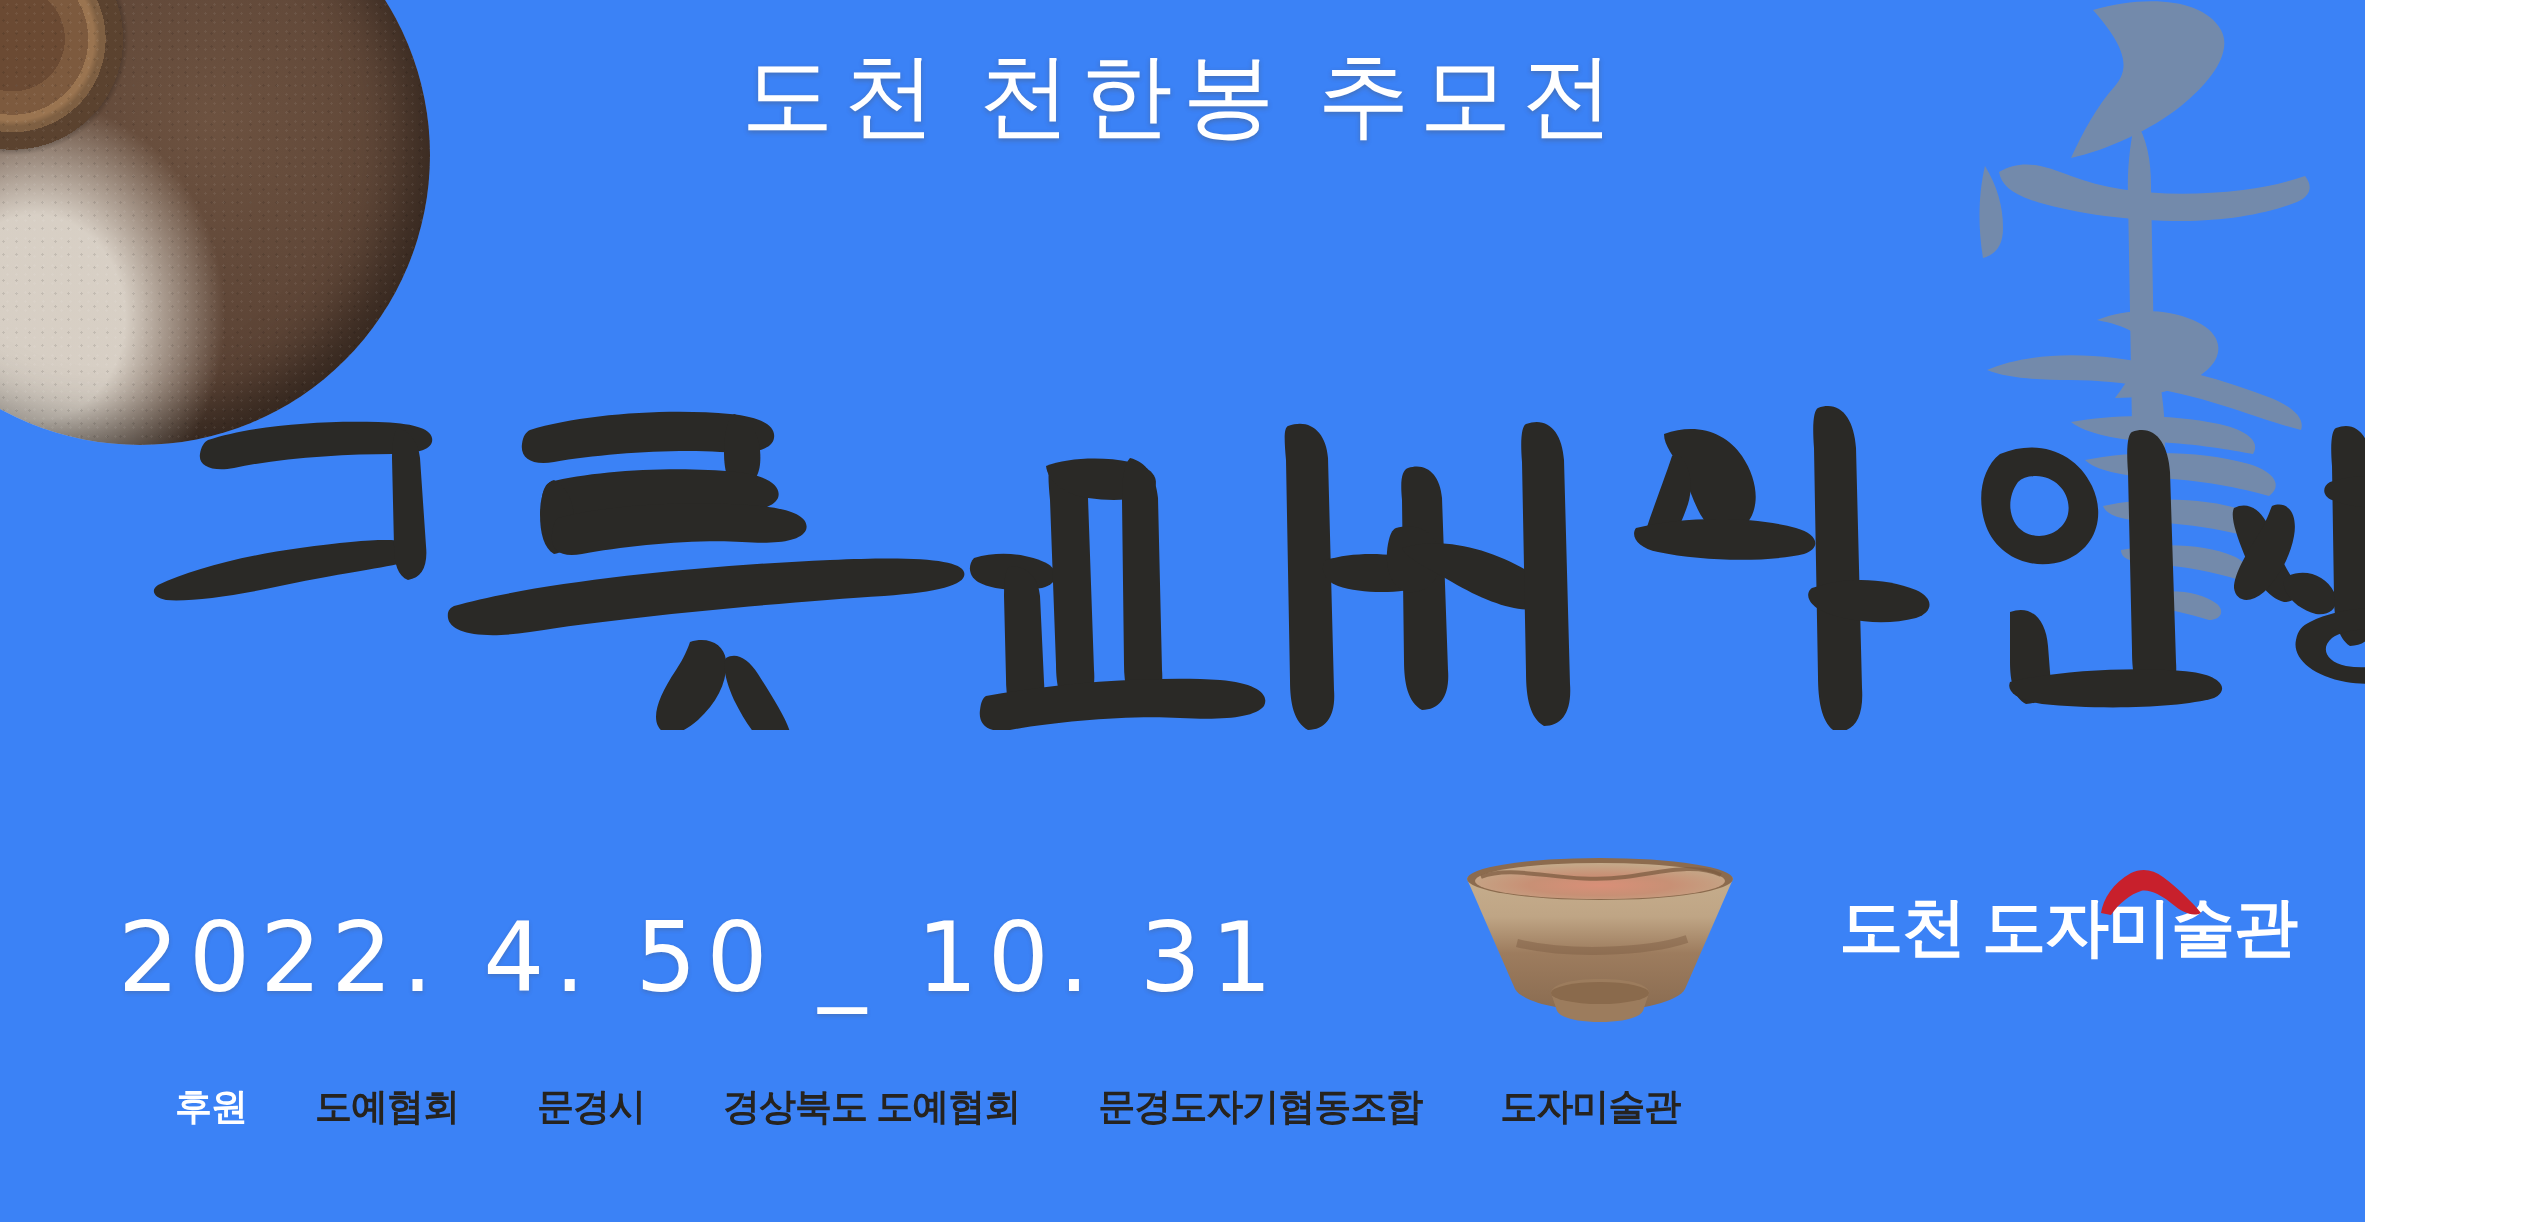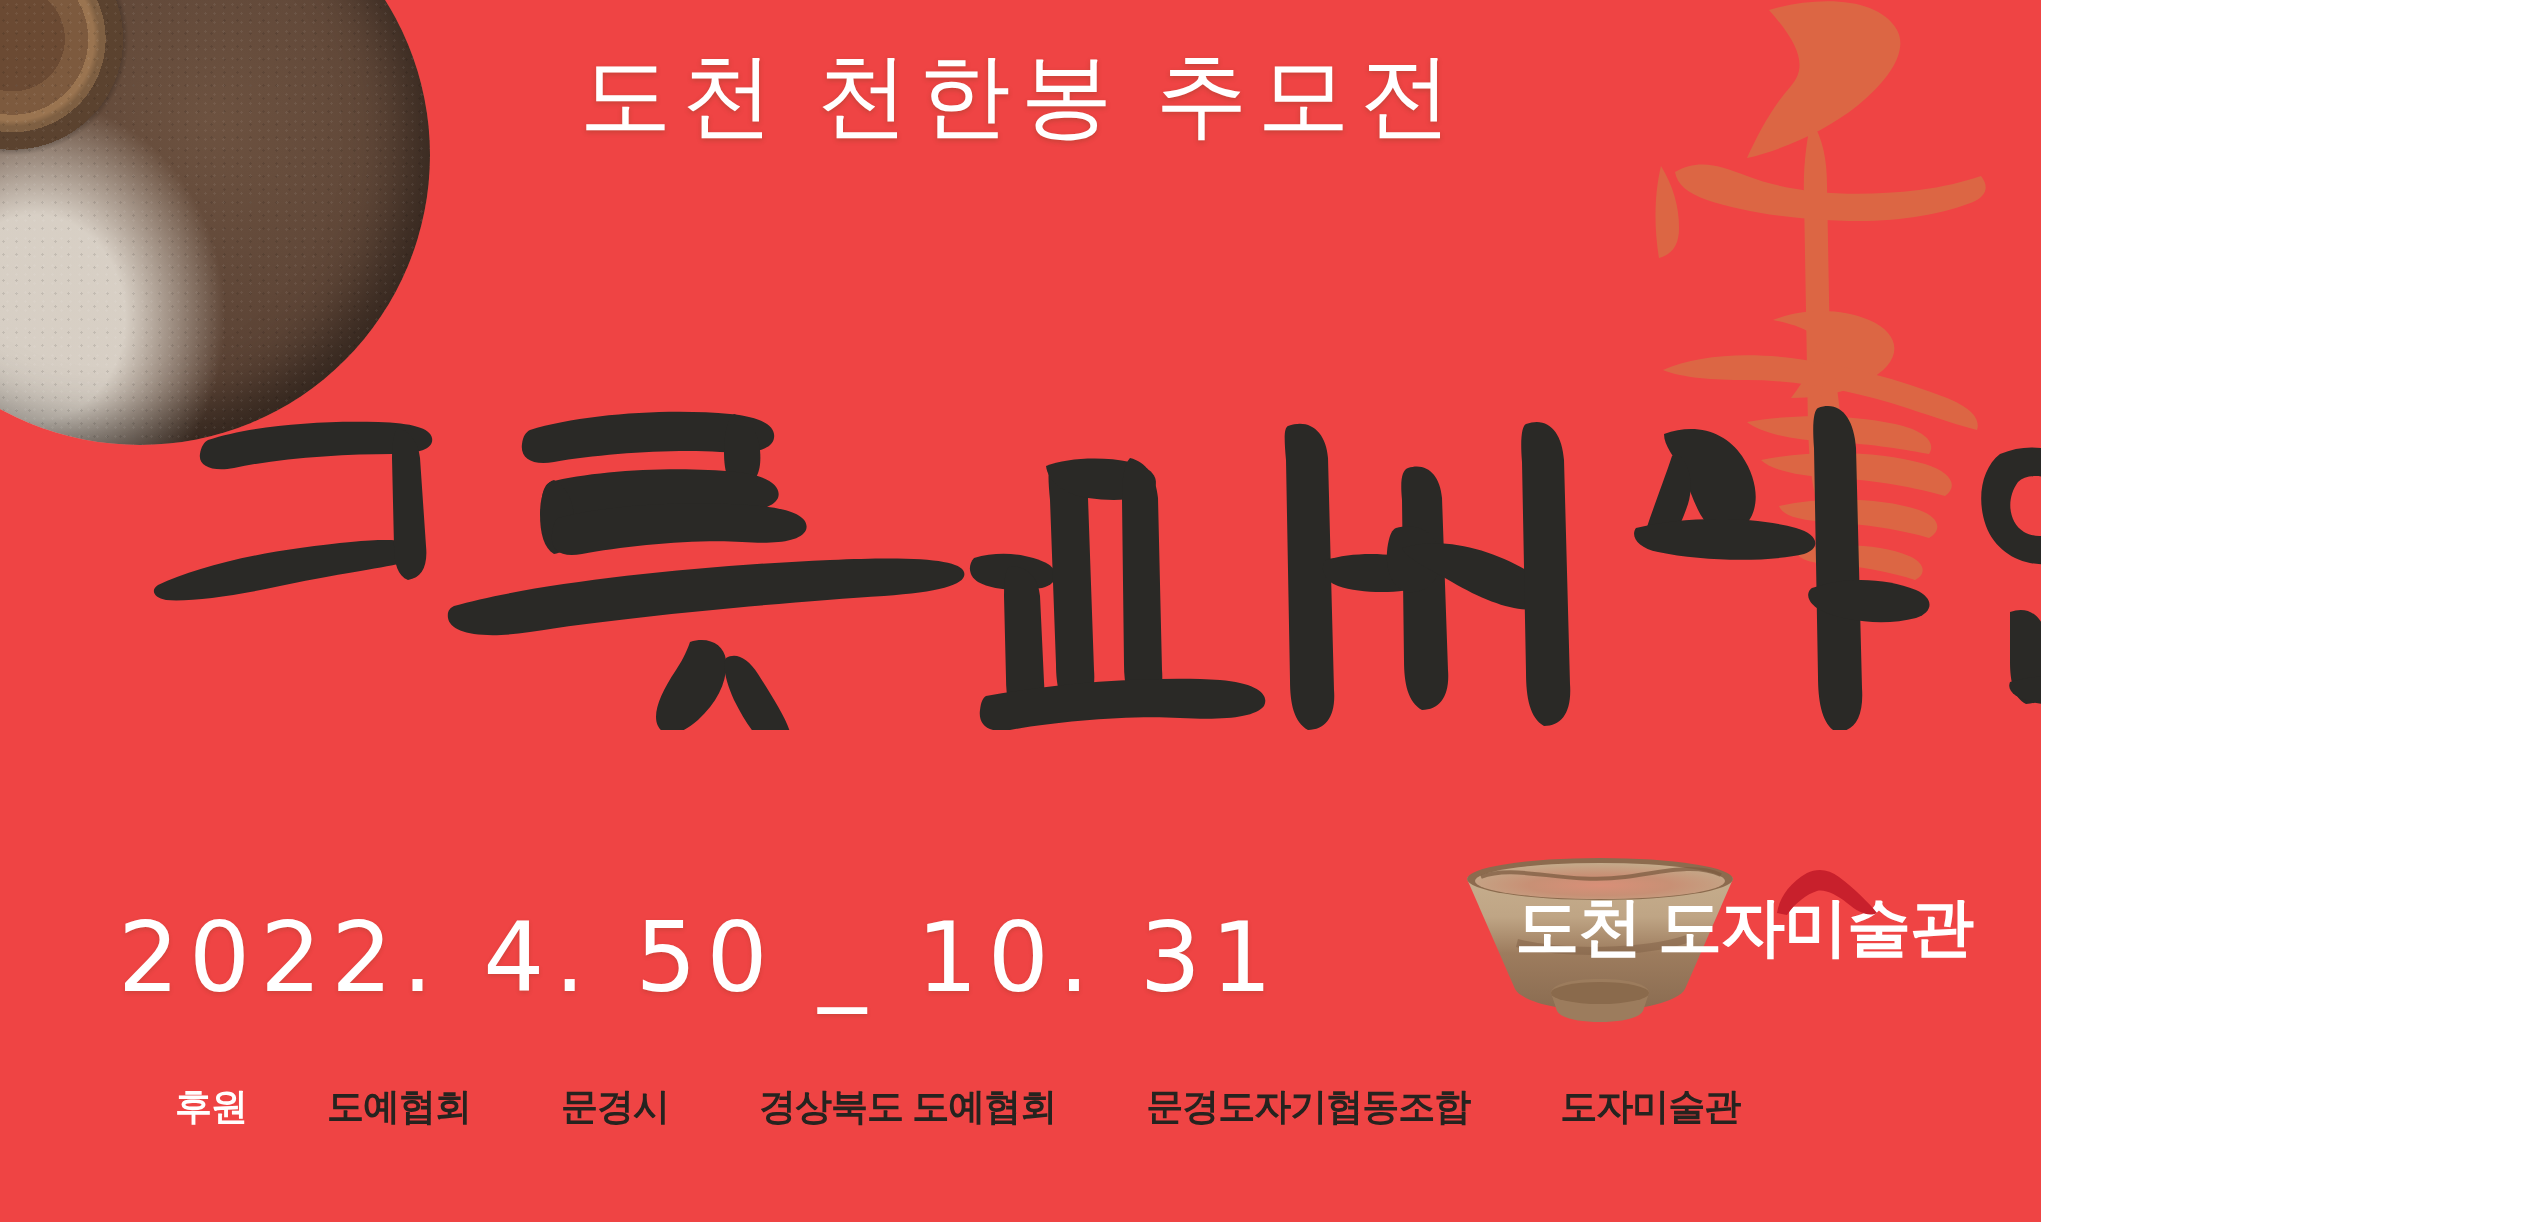--- a/index.html
+++ b/index.html
@@ -4,22 +4,22 @@
 <title>Exhibition Poster</title>
 <style>
   * { margin:0; padding:0; box-sizing:border-box; }
   html,body{
     width:2539px; height:1222px;
     overflow:hidden;
     font-family:"Liberation Sans","DejaVu Sans",sans-serif;
   }
   #poster{
     position:relative;
-    width:2041px; height:1222px;
-    background:#ef4444;
+    width:2365px; height:1222px;
+    background:#3b82f6;
     overflow:hidden;
   }
 
   
   #watermark{
     position:absolute;
     right:30px; top:-10px;
     width:360px; height:1190px;
     opacity:.42;
     pointer-events:none;
@@ -121,21 +121,21 @@
     left:258px; top:-26px;
     width:108px; height:48px;
   }
 
   
   #sponsors{
     position:absolute;
     left:175px; top:1082px;
     display:flex;
     align-items:baseline;
-    gap:12px;
+    gap:0;
     white-space:nowrap;
   }
   #sponsors .label{
     color:#ffffff;
     font-family:"Liberation Sans","DejaVu Sans",sans-serif;
     font-size:37px;
     font-weight:700;
     margin-right:68px;
     letter-spacing:-1px;
   }

